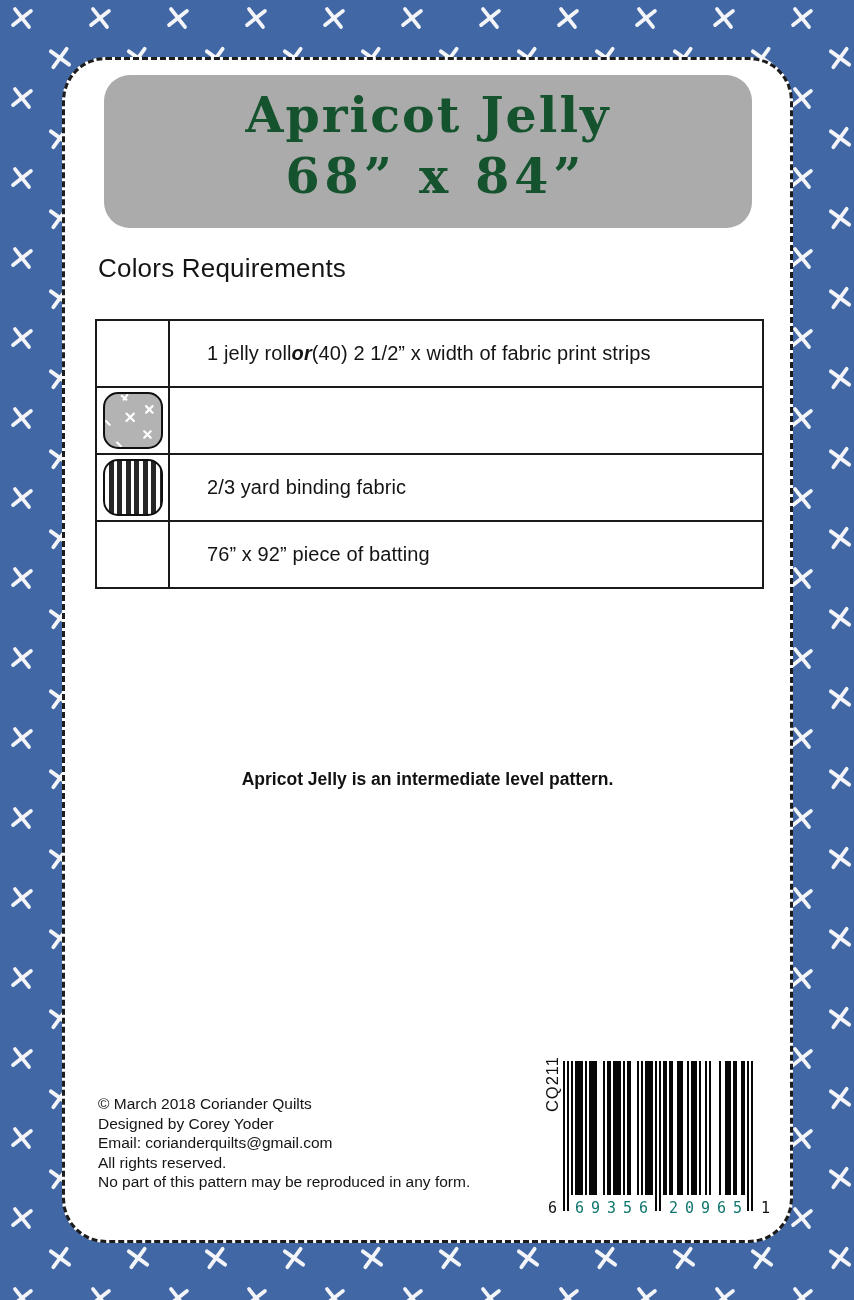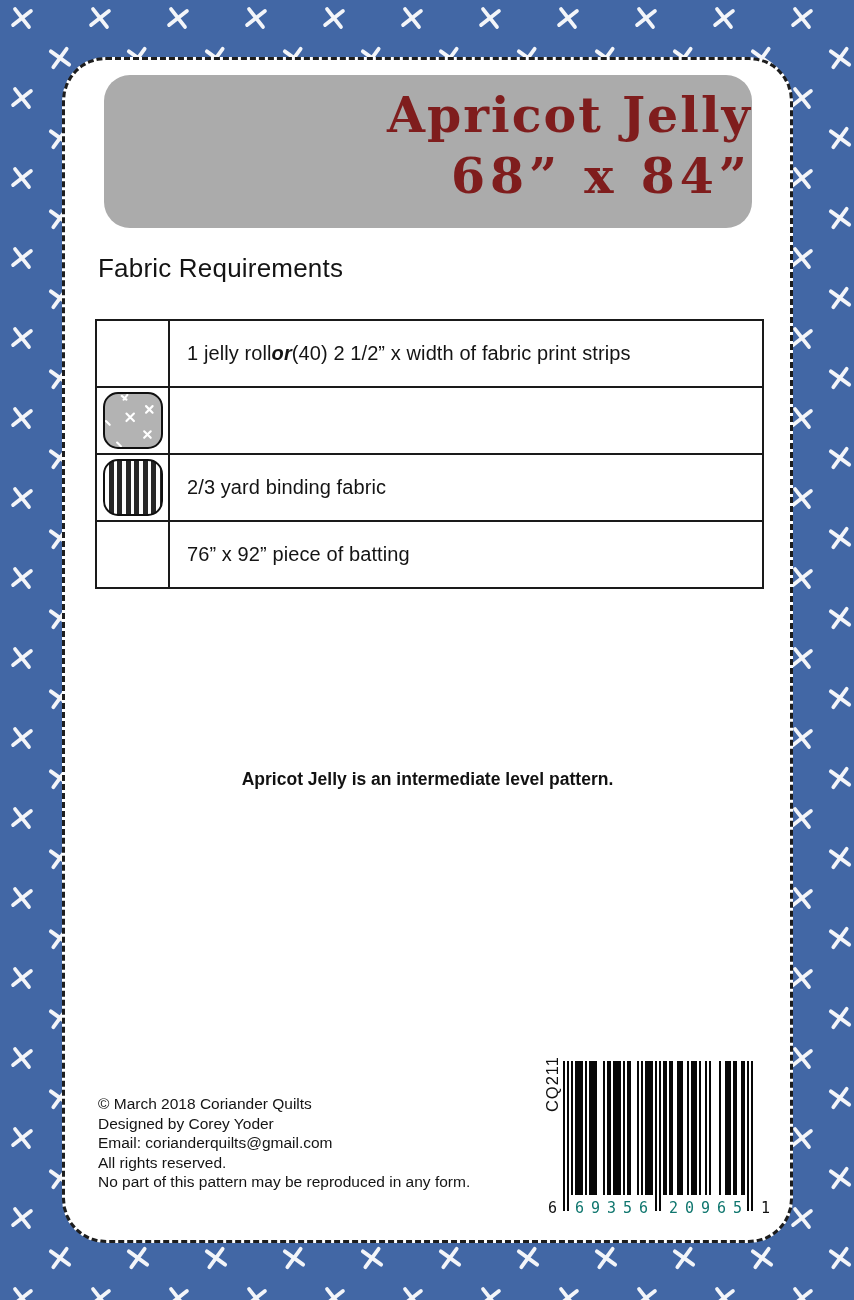--- a/index.html
+++ b/index.html
@@ -15,39 +15,39 @@
   .card{
     position:absolute;left:62px;top:57px;width:731px;height:1186px;
     background:#fff;border:3px dashed #1d1d1d;border-radius:44px;
     box-sizing:border-box;
   }
 
   
   .title-box{
     position:absolute;left:39px;top:15px;width:648px;height:153px;
     background:#ababab;border-radius:26px;
-    color:#7f1d1d;text-align:right;
+    color:#14532d;text-align:center;
     font-family:"DejaVu Serif",serif;font-weight:bold;
   }
   .title-line{font-size:49px;letter-spacing:2px;line-height:1.0;}
   .title-line1{margin-top:16px;}
   .title-line2{margin-top:12px;letter-spacing:5px;padding-left:16px;}
 
   
   .fr-heading{
     position:absolute;left:33px;top:193px;
     font-size:26px;color:#141414;font-weight:400;letter-spacing:0.2px;
   }
 
   
   .ftable{
     position:absolute;left:30px;top:259px;width:669px;
     border:2.5px solid #1a1a1a;background:#fff;box-sizing:border-box;
   }
-  .trow{display:flex;height:65px;border-top:2px solid #1a1a1a;align-items:stretch;}
+  .trow{display:flex;height:65px;border-top:2px solid #1a1a1a;align-items:stretch;gap:20px;}
   .trow:first-child{border-top:none;}
   .cell-sw{
     width:73px;min-width:73px;border-right:2px solid #1a1a1a;
     display:flex;align-items:center;justify-content:center;box-sizing:border-box;
   }
   .cell-tx{
     flex:1;display:flex;align-items:center;padding-left:17px;
     font-size:20px;color:#141414;letter-spacing:0.1px;
   }
   .em-or{font-weight:bold;font-style:italic;}
@@ -121,21 +121,21 @@
   <rect width="854" height="1300" fill="url(#xp)"></rect>
 </svg>
 
 <div class="card">
 
   <div class="title-box">
     <div class="title-line title-line1">Apricot Jelly</div>
     <div class="title-line title-line2">68” x 84”</div>
   </div>
 
-  <div class="fr-heading">Fabric Requirements</div>
+  <div class="fr-heading">Colors Requirements</div>
 
   <div class="ftable">
 
     <div class="trow">
       <div class="cell-sw"></div>
       <div class="cell-tx">
         <span>1 jelly roll </span>
           <span class="em-or">or</span>
           <span> (40) 2 1/2” x width of fabric print strips</span>
       </div>

